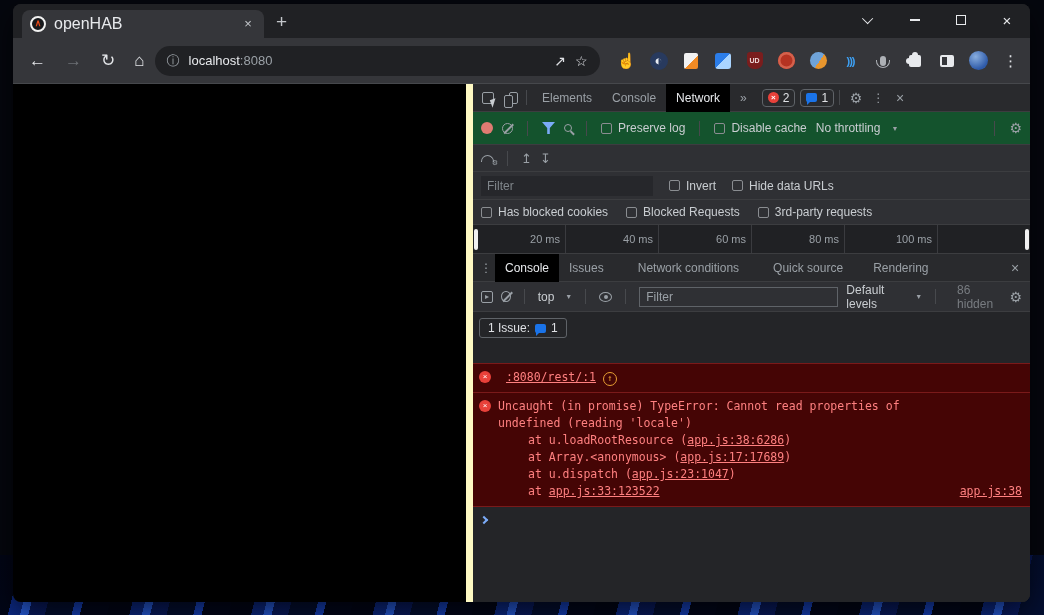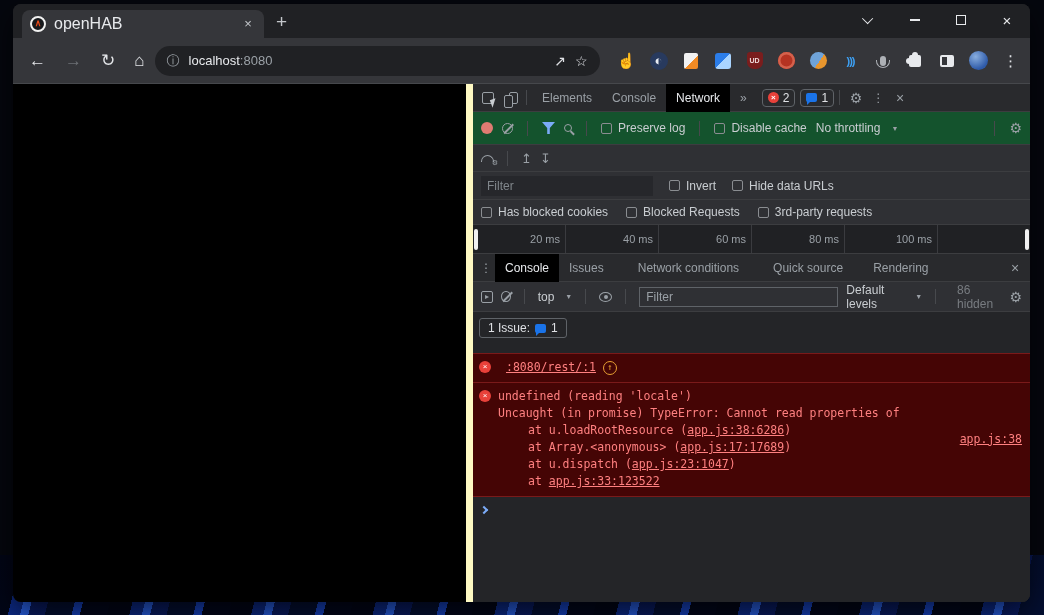--- a/index.html
+++ b/index.html
@@ -113,29 +113,29 @@
   .console-toolbar { height:30px; background:#2f3034; border-bottom:1px solid #3c3d40; padding:0 8px; gap:8px; }
   .cpane { width:14px; height:12px; border:1.5px solid #9aa0a6; border-radius:2px; color:#9aa0a6; font-size:8px; line-height:9px; text-align:center; }
   .eye { width:15px; height:10px; border:1.5px solid #9aa0a6; border-radius:50%; display:flex; align-items:center; justify-content:center; }
   .eye i { width:4px; height:4px; border-radius:50%; background:#9aa0a6; }
   .consfilter { width:234px; height:20px; background:transparent; border:1px solid #5f6368; outline:none; color:#c9cdd1; font:12px "Liberation Sans",sans-serif; padding:0 6px; }
   .consfilter::placeholder { color:#9aa0a6; }
   .hiddenlbl { color:#787c81; }
   .spacer { flex:1; }
   
   .console-body { flex:1; background:#242528; display:flex; flex-direction:column; min-height:0; font-family:"DejaVu Sans Mono",monospace; font-size:11.5px; }
-  .issue-wrap { padding:6px 6px 15px;text-decoration:underline; }
+  .issue-wrap { padding:6px 6px 25px;text-decoration:underline; }
   .issue-banner { display:inline-flex; align-items:center; gap:5px; border:1px solid #5f6368; border-radius:3px; padding:2px 8px; font-family:"Liberation Sans",sans-serif; font-size:12px; color:#dfe1e5; }
   .err { background:#450505; border-top:1px solid #7a1a1a; border-bottom:1px solid #7a1a1a; color:#ff8080; display:flex; gap:7px; padding:5px 8px 6px 6px; }
   .err + .err { margin-top:-1px; }
   .err-icon { flex:0 0 12px; width:12px; height:12px; border-radius:50%; background:#e8413a; color:#fff; font-size:8px; line-height:12px; text-align:center; margin-top:2px; font-family:"Liberation Sans",sans-serif; }
   .err-body { flex:1; line-height:17px; }
   .stack { padding-left:30px; }
   .err a { color:#ff8080; text-decoration:underline; }
-  .err-src { margin-left:8px; white-space:nowrap; line-height:17px; display:flex; align-items:center; gap:7px; }
+  .err-src { margin-left:8px; white-space:nowrap; line-height:17px; display:flex; align-items:flex-end; gap:7px; }
   .ra { width:14px; height:14px; border:1.5px solid #e8a033; border-radius:50%; color:#e8a033; font-size:9px; line-height:11px; text-align:center; margin-top:1px; }
   .prompt-row { padding:8px 8px; display:flex; }
   .chev { width:6px; height:6px; border-top:2px solid #7cacf8; border-right:2px solid #7cacf8; transform:rotate(45deg); margin-top:2px; }
 </style>
 </head>
 <body>
 
 <div class="desktop">
   <div class="bloom"></div>
 
@@ -364,22 +364,22 @@
             <span class="err-icon">×</span>
             <div class="err-src">
               <a>:8080/rest/:1</a>
               <span class="ra">↑</span>
             </div>
           </div>
 
           <div class="err">
             <span class="err-icon">×</span>
             <div class="err-body">
+              <div>Uncaught (in promise) TypeError: Cannot read properties of</div>
               <div>undefined (reading 'locale')</div>
-              <div>Uncaught (in promise) TypeError: Cannot read properties of</div>
               <div class="stack"><span>at u.loadRootResource (</span><a>app.js:38:6286</a><span>)</span></div>
               <div class="stack"><span>at Array.&lt;anonymous&gt; (</span><a>app.js:17:17689</a><span>)</span></div>
               <div class="stack"><span>at u.dispatch (</span><a>app.js:23:1047</a><span>)</span></div>
               <div class="stack"><span>at </span><a>app.js:33:123522</a><span></span></div>
             </div>
             <div class="err-src">
               <a>app.js:38</a>
             </div>
           </div>
 

